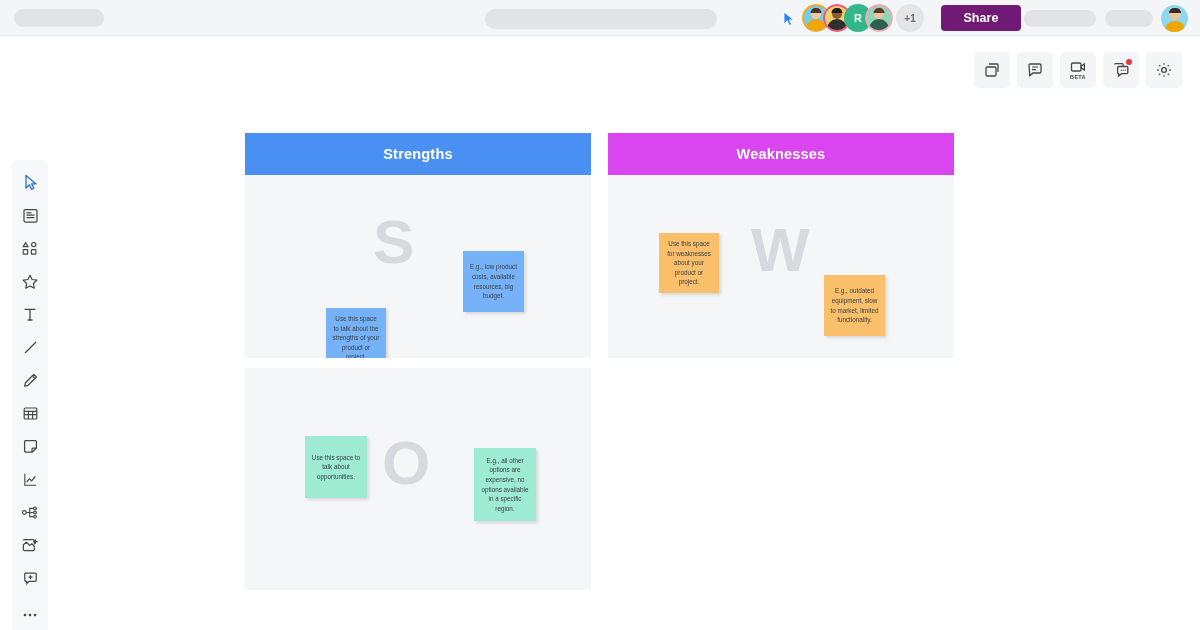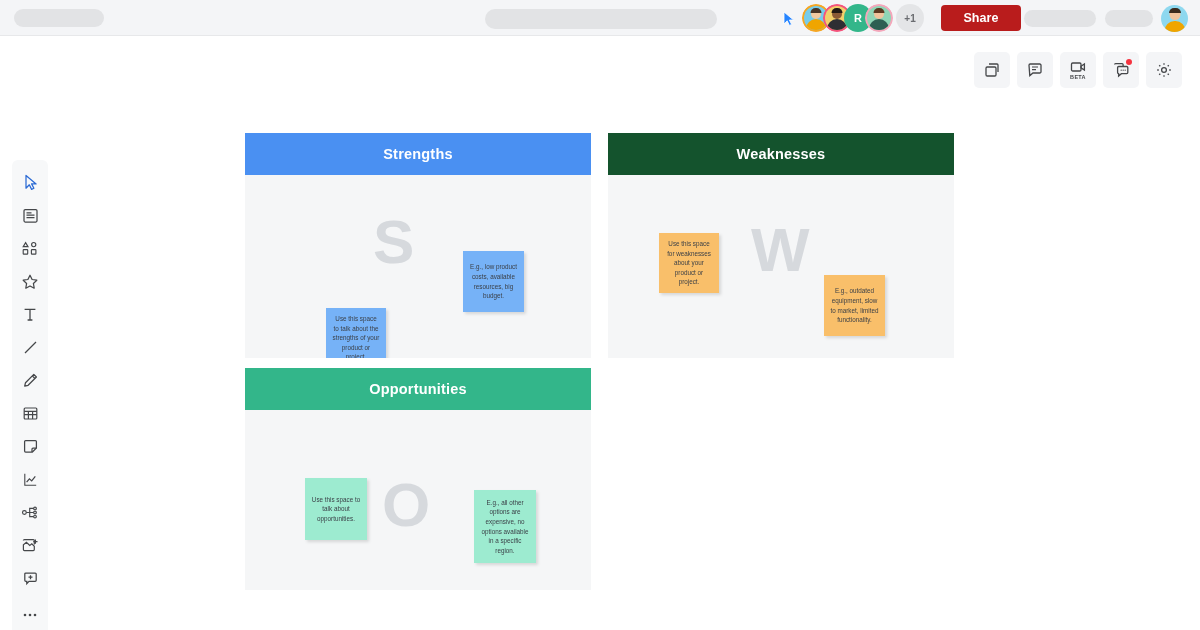--- a/index.html
+++ b/index.html
@@ -96,21 +96,21 @@
     font-weight: bold;
     display: flex; align-items: center; justify-content: center;
     margin-left: 3px;
     flex: 0 0 auto;
   }
 
   .share-btn {
     position: absolute;
     left: 941px; top: 5px;
     width: 80px; height: 26px;
-    background: #b91c1c;
+    background: #701a75;
     color: #ffffff;
     border: none;
     border-radius: 4px;
     font-size: 12.5px;
     font-weight: bold;
     font-family: "Liberation Sans", sans-serif;
     cursor: pointer;
     letter-spacing: 0.1px;
   }
 
@@ -480,30 +480,29 @@
     <div class="quad q0">
       <div class="quad-head" style="background:#4a90f2">Strengths</div>
       <div class="quad-body">
         <span class="watermark" style="left:128px; top:36px; font-size:62px;">S</span>
         <div class="note" style="background:#76b2f7; left:81px; top:133px; width:60px; height:60px;">Use this space to talk about the strengths of your product or project.</div>
         <div class="note" style="background:#76b2f7; left:218px; top:76px; width:61px; height:61px;">E.g., low product costs, available resources, big budget.</div>
       </div>
     </div>
 
     <div class="quad q1">
-      <div class="quad-head" style="background:#14532d">Weaknesses</div>
+      <div class="quad-head" style="background:#d946ef">Weaknesses</div>
       <div class="quad-body">
         <span class="watermark" style="left:143px; top:44px; font-size:62px;">W</span>
         <div class="note" style="background:#f9bf6a; left:51px; top:58px; width:60px; height:60px;">Use this space for weaknesses about your product or project.</div>
         <div class="note" style="background:#f9bf6a; left:216px; top:100px; width:61px; height:61px;">E.g., outdated equipment, slow to market, limited functionality.</div>
       </div>
     </div>
 
     <div class="quad q2">
-      <div class="quad-head" style="background:#33b68a">Opportunities</div>
       <div class="quad-body">
         <span class="watermark" style="left:137px; top:64px; font-size:62px;">O</span>
         <div class="note" style="background:#9debd0; left:60px; top:68px; width:62px; height:62px;">Use this space to talk about opportunities.</div>
         <div class="note" style="background:#9debd0; left:229px; top:80px; width:62px; height:73px;">E.g., all other options are expensive, no options available in a specific region.</div>
       </div>
     </div>
 
   </div>
 
 </div>

